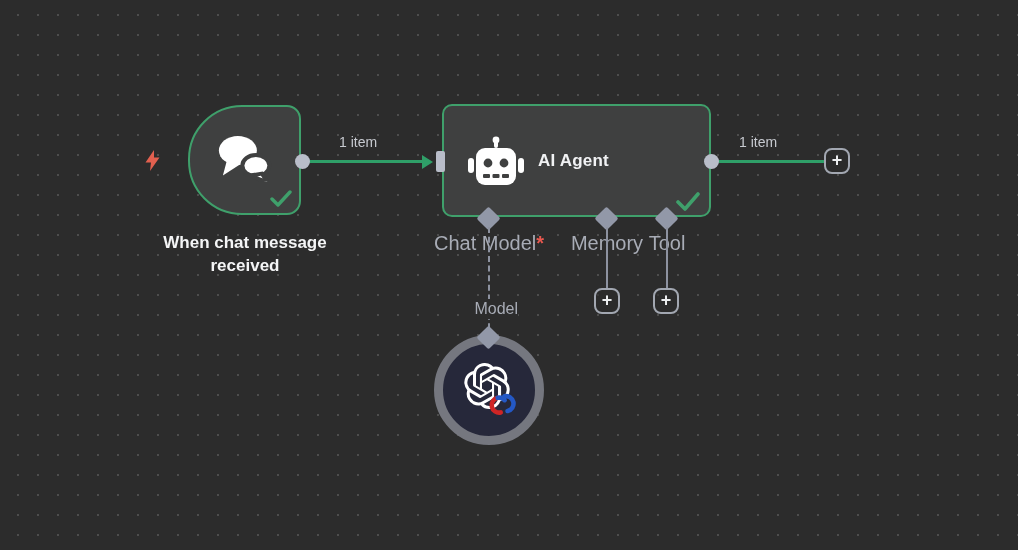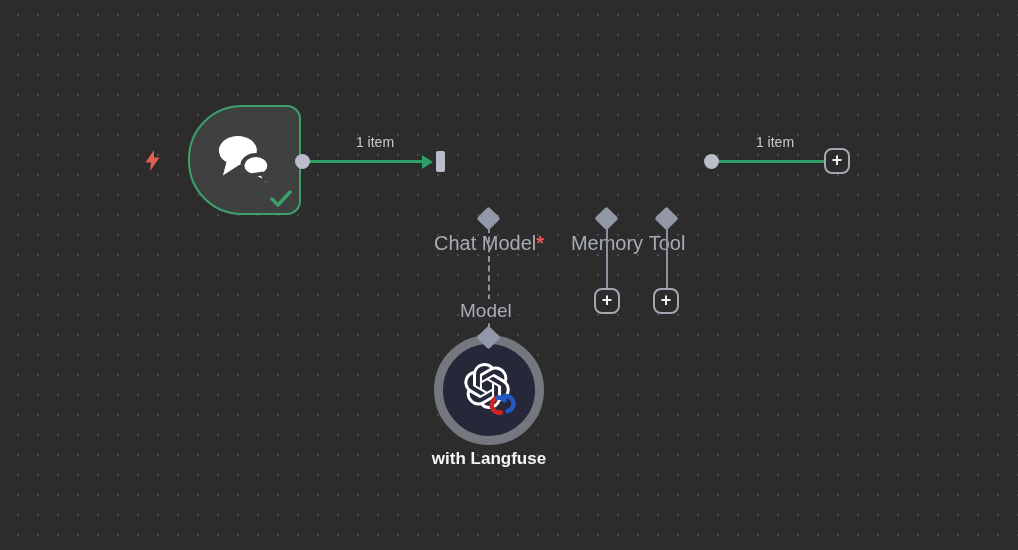--- a/index.html
+++ b/index.html
@@ -46,43 +46,43 @@
   .model-label   { left:369px; top:447px; width:240px; }
 
   
   .wire { position:absolute; height:3px; background:#2f9f68; }
   .wire-arrow {
     position:absolute; width:0; height:0;
     border-top:7px solid transparent; border-bottom:7px solid transparent;
     border-left:11px solid #2f9f68;
   }
   .wire-label {
-    position:absolute; text-align:center; color:#c7cad0; font-size:14px;
+    position:absolute; text-align:left; color:#c7cad0; font-size:14px;
   }
   .dot-circle {
     position:absolute; width:15px; height:15px; border-radius:50%;
     background:#b9bdc9;
   }
   .input-rect {
     position:absolute; width:9px; height:21px; border-radius:2px;
     background:#b9bdc9;
   }
   .diamond {
     position:absolute; width:17px; height:17px; background:#9298a8;
     border-radius:2px; transform:rotate(45deg);
   }
   .vline { position:absolute; width:2.5px; background:#8d92a0; }
   .dashed-line { position:absolute; width:0; border-left:2.5px dashed #8d92a0; }
   .port-label {
     position:absolute; text-align:center; color:#a8acb6; font-size:20px;
   }
   .required { color:#e9584f; font-weight:bold; }
   .link-label {
-    position:absolute; left:460px; top:299px; width:58px; text-align:left;
-    color:#a8acb6; font-size:19px; background:#2c2c2c; padding:1px 0;
+    position:absolute; left:460px; top:299px; width:58px; text-align:right;
+    color:#a8acb6; font-size:16px; background:#2c2c2c; padding:1px 0;
   }
   .plus-btn {
     position:absolute; width:26px; height:26px; border-radius:8px;
     border:2.5px solid #a2a7b1; background:rgba(44,44,44,.6);
     color:#eceef0; font-size:18px; font-weight:bold;
     display:flex; align-items:center; justify-content:center;
     line-height:1; cursor:pointer; padding-bottom:2px;
   }
 
   .check-icon { position:absolute; }
@@ -120,21 +120,40 @@
           <ellipse cx="40" cy="32" rx="13.5" ry="10.5" fill="#ffffff"></ellipse>
           <path d="M46 40 L52 49 L34 42 Z" fill="#ffffff"></path>
         </g>
       </g>
     </svg>
     <svg class="check-icon" style="right:7px; bottom:6px;" width="22" height="17" viewBox="0 0 22 17">
       <polyline points="2,9 8,15 20,2" fill="none" stroke="#3fa06b" stroke-width="3.4" stroke-linecap="round" stroke-linejoin="round"></polyline>
     </svg>
   </div>
   <div class="dot-circle" style="left:295px; top:154px;"></div>
+  <div class="node-label trigger-label">When chat message received</div>
 
+  <div class="node node-agent">
+    <svg class="robot-icon" width="60" height="54" viewBox="0 0 60 54">
+      <rect x="28" y="3" width="4" height="9" rx="2" fill="#ffffff"></rect>
+      <circle cx="30" cy="4" r="3.4" fill="#ffffff"></circle>
+      <rect x="2" y="22" width="6" height="15" rx="3" fill="#ffffff"></rect>
+      <rect x="52" y="22" width="6" height="15" rx="3" fill="#ffffff"></rect>
+      <rect x="10" y="12" width="40" height="37" rx="9" fill="#ffffff"></rect>
+      <circle cx="22" cy="27" r="4.4" fill="#3f4040"></circle>
+      <circle cx="38" cy="27" r="4.4" fill="#3f4040"></circle>
+      <rect x="17" y="38" width="7" height="4" rx="1" fill="#3f4040"></rect>
+      <rect x="26.5" y="38" width="7" height="4" rx="1" fill="#3f4040"></rect>
+      <rect x="36" y="38" width="7" height="4" rx="1" fill="#3f4040"></rect>
+    </svg>
+    <div class="node-title">AI Agent</div>
+    <svg class="check-icon" style="right:9px; bottom:4px;" width="24px" height="19" viewBox="0 0 24 19">
+      <polyline points="2,10 9,17 22,2" fill="none" stroke="#3fa06b" stroke-width="3.6" stroke-linecap="round" stroke-linejoin="round"></polyline>
+    </svg>
+  </div>
   <div class="input-rect" style="left:436px; top:151px;"></div>
   <div class="dot-circle" style="left:704px; top:154px;"></div>
 
   <div class="diamond" style="left:480px; top:210px;"></div>
   <div class="diamond" style="left:598px; top:210px;"></div>
   <div class="diamond" style="left:658px; top:210px;"></div>
 
   <div class="port-label" style="left:429px; top:232px; width:120px;"><span>Chat Model</span><span class="required">*</span></div>
   <div class="port-label" style="left:567px; top:232px; width:80px;">Memory</div>
   <div class="port-label" style="left:637px; top:232px; width:60px;">Tool</div>
@@ -157,16 +176,15 @@
     <path fill="#ffffff" d="M22.2819 9.8211a5.9847 5.9847 0 0 0-.5157-4.9108 6.0462 6.0462 0 0 0-6.5098-2.9A6.0651 6.0651 0 0 0 4.9807 4.1818a5.9847 5.9847 0 0 0-3.9977 2.9 6.0462 6.0462 0 0 0 .7427 7.0966 5.98 5.98 0 0 0 .511 4.9107 6.051 6.051 0 0 0 6.5146 2.9001A5.9847 5.9847 0 0 0 13.2599 24a6.0557 6.0557 0 0 0 5.7718-4.2058 5.9894 5.9894 0 0 0 3.9977-2.9001 6.0557 6.0557 0 0 0-.7475-7.073zm-9.022 12.6081a4.4755 4.4755 0 0 1-2.8764-1.0408l.1419-.0804 4.7783-2.7582a.7948.7948 0 0 0 .3927-.6813v-6.7369l2.02 1.1686a.071.071 0 0 1 .038.0615v5.5826a4.504 4.504 0 0 1-4.4945 4.4849zm-9.6607-4.1254a4.4708 4.4708 0 0 1-.5346-3.0137l.142.0852 4.783 2.7582a.7712.7712 0 0 0 .7806 0l5.8428-3.3685v2.3324a.0804.0804 0 0 1-.0332.0615L9.74 19.9502a4.4992 4.4992 0 0 1-6.1408-1.6464zM2.3408 7.8956a4.485 4.485 0 0 1 2.3655-1.9728V11.6a.7664.7664 0 0 0 .3879.6765l5.8144 3.3543-2.0201 1.1685a.0757.0757 0 0 1-.071 0l-4.8303-2.7865A4.504 4.504 0 0 1 2.3408 7.8956zm16.5963 3.8558L13.1038 8.364 15.1192 7.2a.0757.0757 0 0 1 .071 0l4.8303 2.7913a4.4944 4.4944 0 0 1-.6765 8.1042v-5.6772a.79.79 0 0 0-.407-.667zm2.0107-3.0231l-.142-.0852-4.7735-2.7818a.7759.7759 0 0 0-.7854 0L9.409 9.2297V6.8974a.0662.0662 0 0 1 .0284-.0615l4.8303-2.7866a4.4992 4.4992 0 0 1 6.6802 4.66zM8.3065 12.863l-2.02-1.1638a.0804.0804 0 0 1-.038-.0567V6.0742a4.4992 4.4992 0 0 1 7.3757-3.4537l-.142.0805L8.704 5.459a.7948.7948 0 0 0-.3927.6813zm1.0976-2.3654l2.602-1.4998 2.6069 1.4998v2.9994l-2.5974 1.4997-2.6067-1.4997z"></path>
   </svg>
   <svg class="emblem-icon" width="32" height="23" viewBox="0 0 32 23">
     <g transform="rotate(-12 16 11)">
       <path d="M20 4 a7.2 7.2 0 1 1 0 15" stroke="#2458c5" stroke-width="4.6" fill="none" stroke-linecap="round"></path>
       <path d="M13 4 a7.2 7.2 0 1 0 0 15" stroke="#cf2525" stroke-width="4.6" fill="none" stroke-linecap="round"></path>
       <path d="M13 4 a7.2 7.2 0 0 1 6.4 3.8" stroke="#2458c5" stroke-width="4.6" fill="none" stroke-linecap="round"></path>
     </g>
   </svg>
   <div class="node-label model-label">
-    <div>with Langfuse</div>
   </div>
 
 </div>
 
 </body></html>

